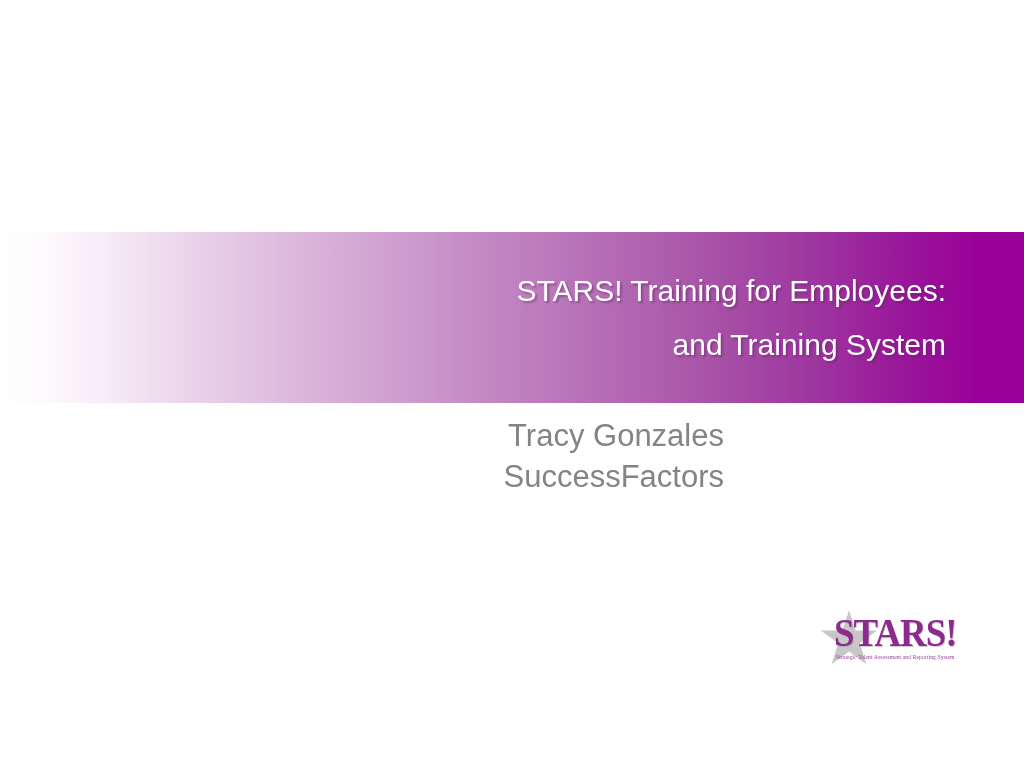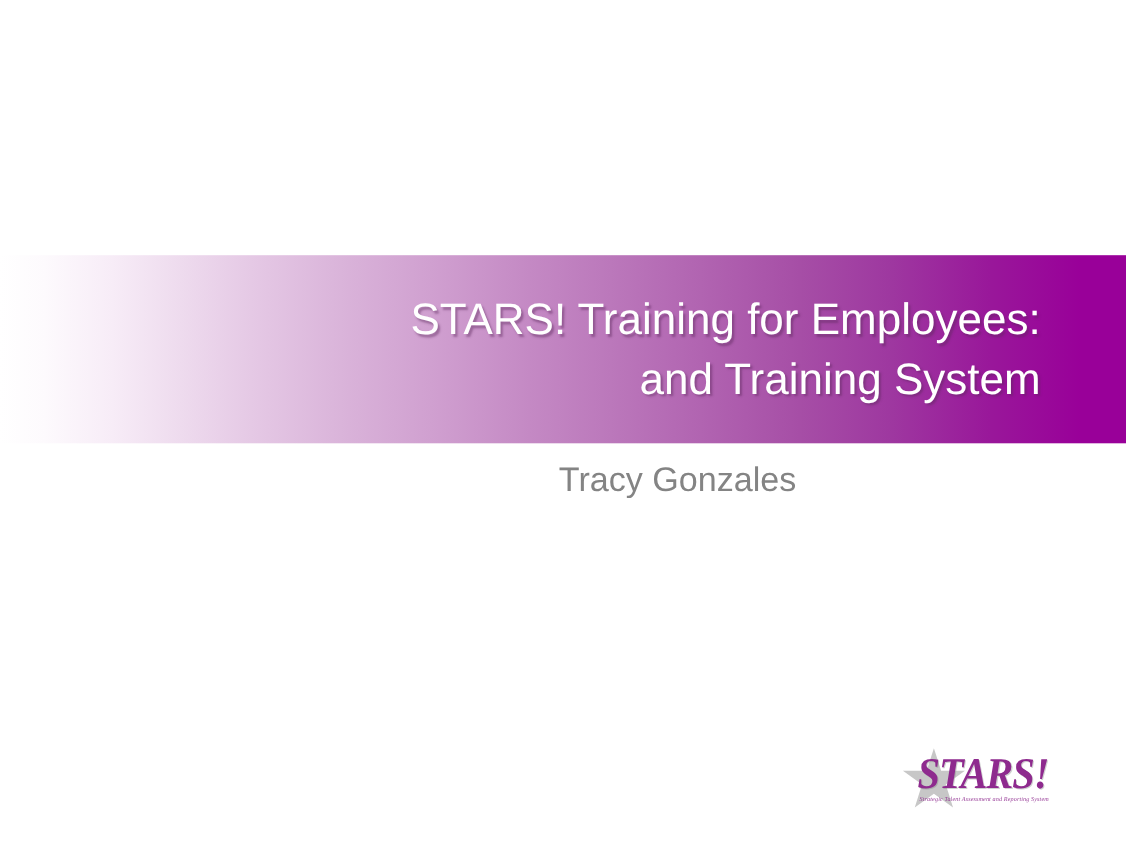--- a/index.html
+++ b/index.html
@@ -59,21 +59,21 @@
     flex-direction: column;
     justify-content: center;
     align-items: flex-end;
     box-sizing: border-box;
     padding-right: 78px;
   }
 
   .title-line {
     color: #ffffff;
     font-family: "Liberation Sans", sans-serif;
-    font-size: 40px;
+    font-size: 30px;
     font-weight: normal;
     line-height: 54px;
     letter-spacing: 0px;
     text-align: right;
     white-space: nowrap;
     text-shadow: 2px 2px 2px rgba(90, 40, 90, 0.45);
   }
 
   
   .subtitle-block {
@@ -92,24 +92,23 @@
     font-size: 31px;
     font-weight: normal;
     line-height: 41px;
     white-space: nowrap;
   }
 
   
   .logo {
     position: absolute;
     left: 818px;
-    top: 677px;
+    top: 607px;
     width: 162px;
     height: 62px;
-    font-style: italic;
   }
 
   .logo-star {
     position: absolute;
     left: 0px;
     top: 2px;
     width: 62px;
     height: 60px;
     opacity: 0.55;
   }
@@ -154,20 +153,21 @@
 
   <div class="title-banner">
     <div class="title-banner-inner">
       <div class="title-line">STARS! Training for Employees:</div>
       <div class="title-line">and Training System</div>
     </div>
   </div>
 
   <div class="subtitle-block">
     <div class="subtitle-line">Tracy Gonzales</div>
+    <div class="subtitle-line">SuccessFactors</div>
   </div>
 
   <div class="logo">
     <svg class="logo-star" viewBox="0 0 100 100" xmlns="http://www.w3.org/2000/svg">
       <polygon points="50,2 61,36 97,36 68,57 79,92 50,71 21,92 32,57 3,36 39,36" fill="#9a9a9a"></polygon>
     </svg>
     <div class="logo-wordmark">STARS!</div>
     <div class="logo-tagline">Strategic Talent Assessment and Reporting System</div>
   </div>
 

